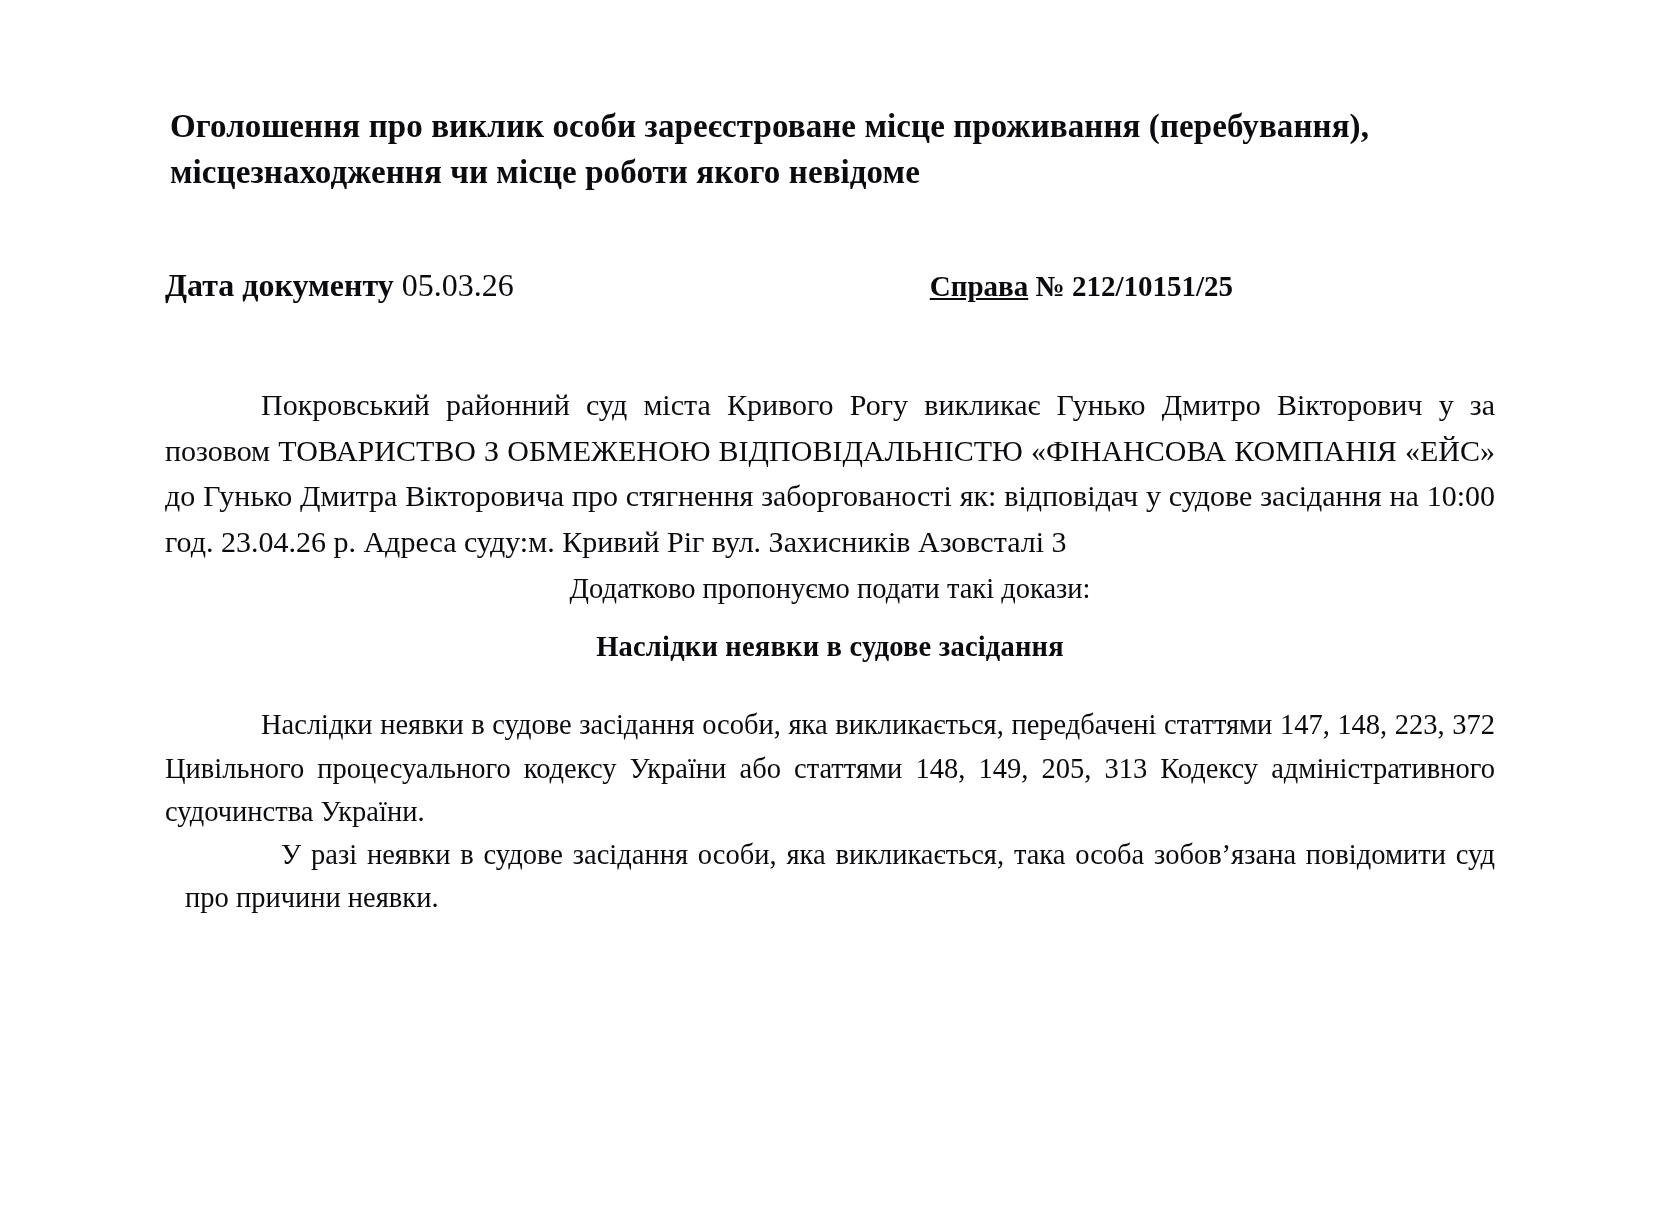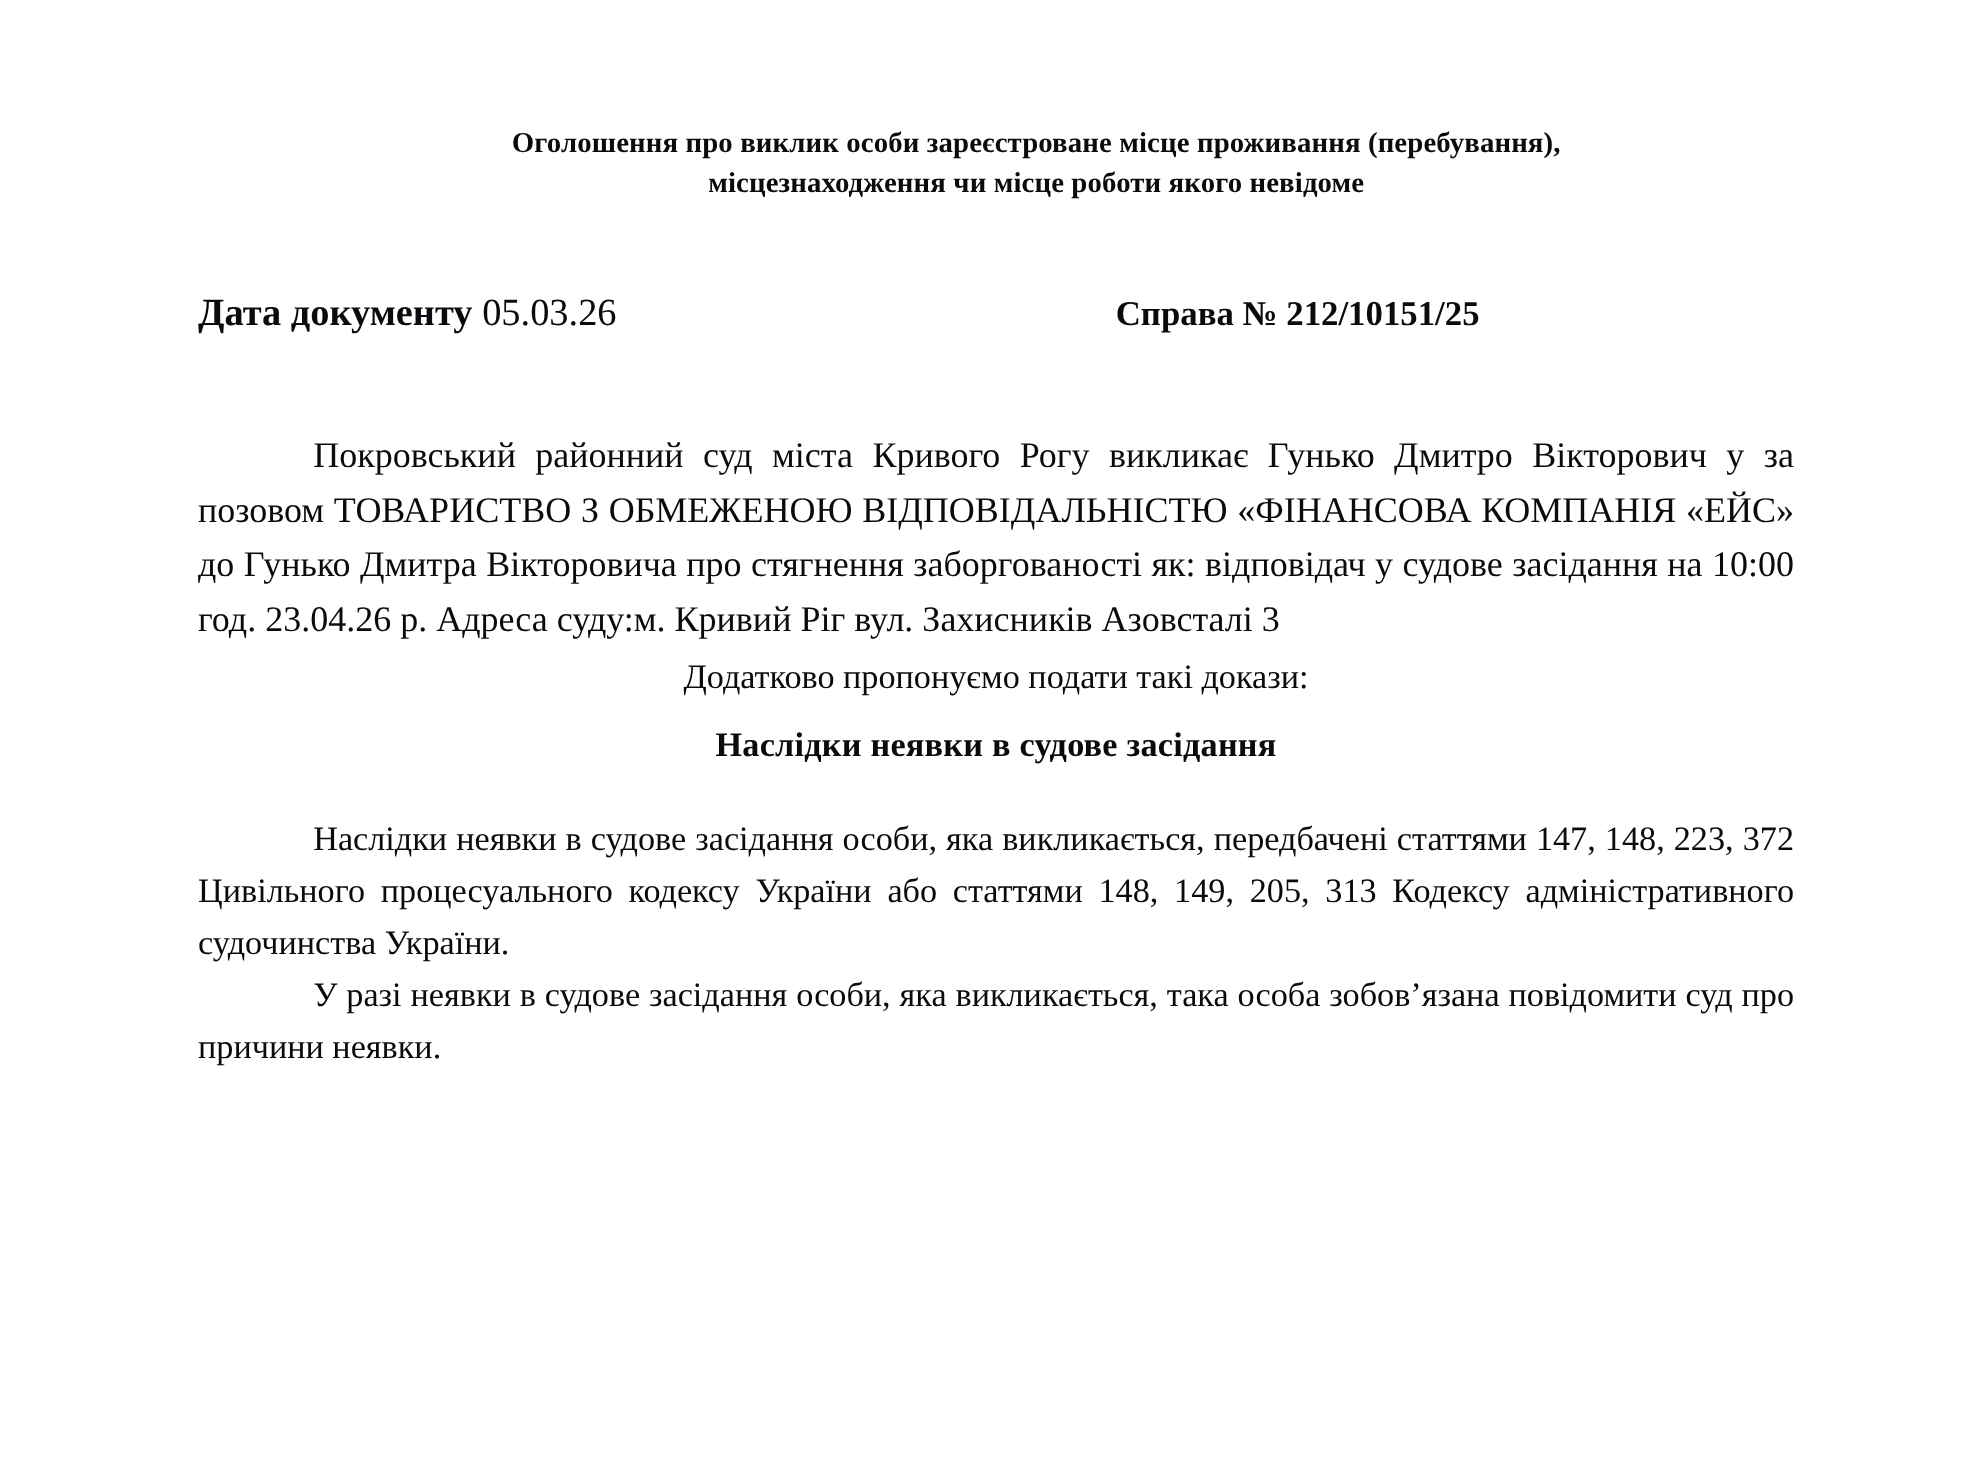--- a/index.html
+++ b/index.html
@@ -17,22 +17,22 @@
   .page {
     position: relative;
     width: 1655px;
     height: 1217px;
     box-sizing: border-box;
     padding: 0;
   }
   .doc-title {
     margin: 0;
     padding: 104px 98px 0 170px;
-    text-align: center;
-    font-size: 24px;
+    text-align: left;
+    font-size: 33px;
     font-weight: bold;
     line-height: 1.38;
     letter-spacing: 0.1px;
   }
   .meta-row {
     display: flex;
     align-items: baseline;
     margin-top: 72px;
     padding: 0 170px 0 165px;
   }
@@ -48,20 +48,21 @@
     font-weight: normal;
   }
   .meta-right {
     margin-left: auto;
     margin-right: 252px;
     font-size: 29px;
     white-space: nowrap;
   }
   .meta-right .lbl {
     font-weight: bold;
+    text-decoration: underline;
   }
   .meta-right .val {
     font-weight: bold;
   }
   .body-block {
     padding: 0 160px 0 165px;
     margin-top: 78px;
   }
   p.just {
     margin: 0;
@@ -91,20 +92,21 @@
     text-align: center;
     font-size: 28.5px;
     font-weight: bold;
     letter-spacing: 0.2px;
   }
   .consequences {
     margin-top: 40px;
   }
   .consequences p + p {
     margin-top: 0;
+    margin-left: 20px;
   }
 </style>
 </head>
 <body>
 
 <div class="page">
 
   <h1 class="doc-title">
     <span>Оголошення про виклик особи зареєстроване місце проживання (перебування),</span><br>
     <span>місцезнаходження чи місце роботи якого невідоме</span>

